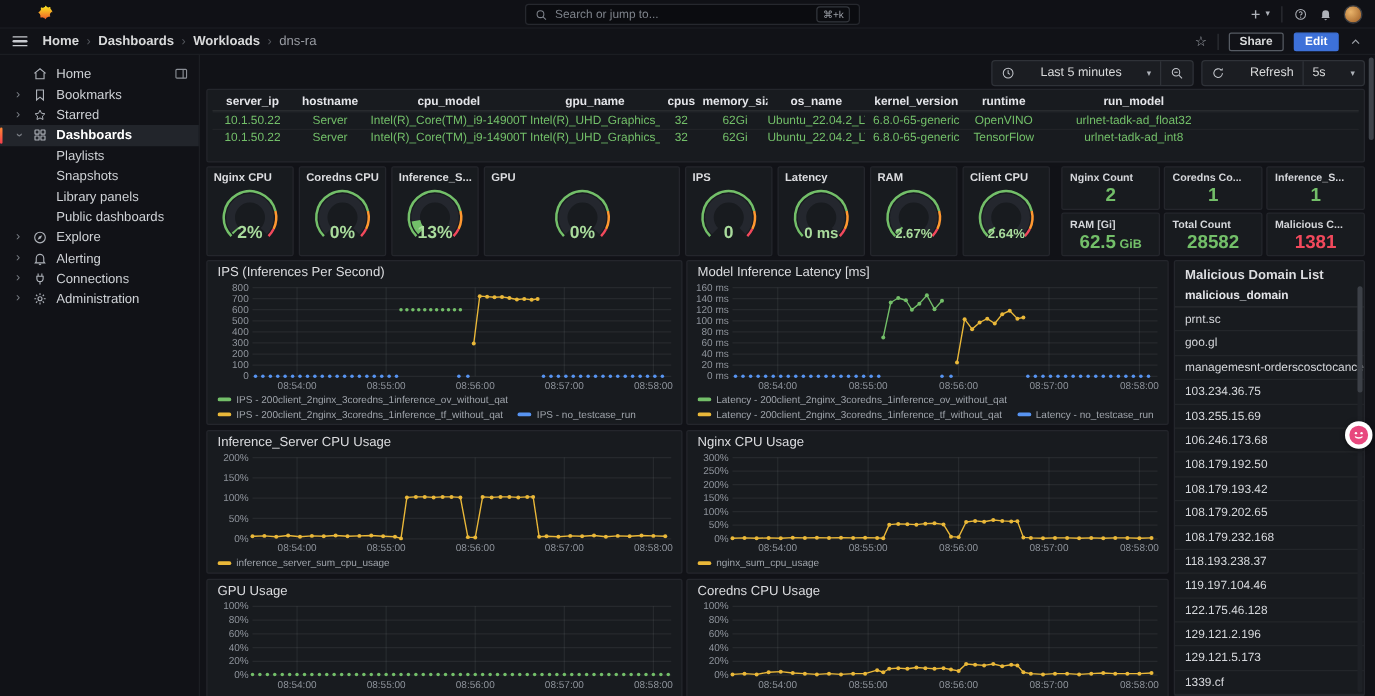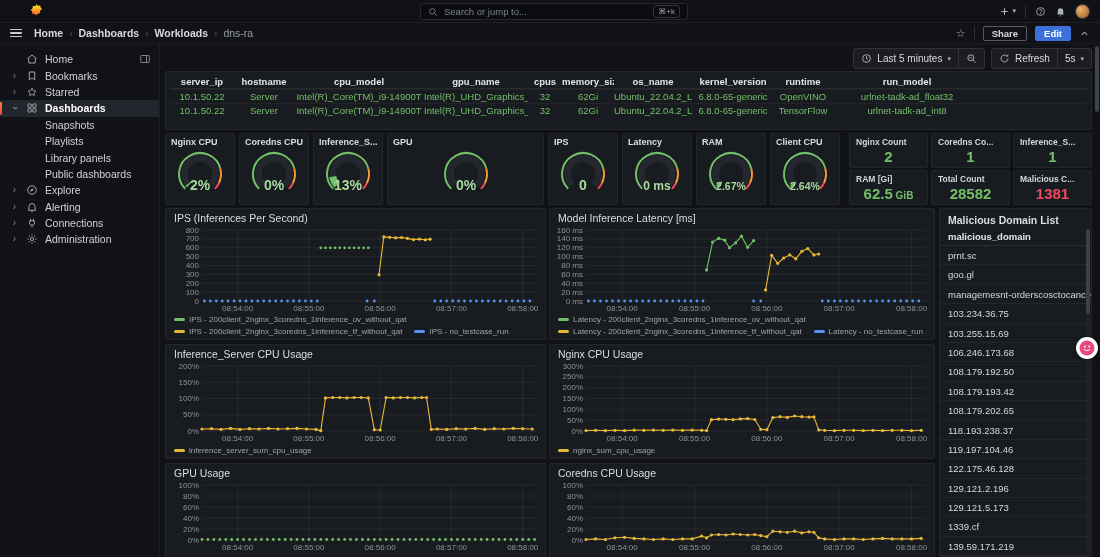--- a/index.html
+++ b/index.html
@@ -57,21 +57,21 @@
   .side-label{white-space:nowrap;overflow:hidden;}
   .side-trailing{margin-left:auto;width:12px;height:12px;color:#8b8f96;}
   .side-trailing svg{width:12px;height:12px;display:block;}
 
   
   .dash{position:absolute;left:160px;top:44px;width:940px;height:513px;overflow:hidden;background:#111217;}
   .panel{position:absolute;background:#181B1F;border:1px solid #24262C;border-radius:2px;}
 
   .controls{position:absolute;top:4px;right:8px;display:flex;gap:6px;}
   .ctrlgroup{display:flex;align-items:center;height:21px;background:#1b1d22;border:1px solid #2f3238;border-radius:3px;font-size:10px;color:#d8d9da;}
-  .ctrlseg{display:flex;align-items:center;gap:5px;padding:0 7px;height:100%;cursor:pointer;}
+  .ctrlseg{display:flex;align-items:center;gap:20px;padding:0 7px;height:100%;cursor:pointer;}
   .ctrlseg + .ctrlseg{border-left:1px solid #2f3238;}
   .cicon{width:11px;height:11px;color:#c3c6cc;}
   .cicon svg{width:11px;height:11px;display:block;}
 
   
   .table-panel{left:5px;top:27px;width:927px;height:59px;}
   .tbl{position:absolute;left:0;top:0;right:0;bottom:0;padding:2px 4px;}
   .trow{display:flex;align-items:center;height:14px;}
   .trow.thead{height:15px;border-bottom:1px solid rgba(255,255,255,0.07);}
   .trow + .trow:not(.thead){border-top:1px solid rgba(255,255,255,0.04);}
@@ -236,26 +236,26 @@
                 <rect x="4" y="13.5" width="6.5" height="6.5" rx="1"></rect>
                 <rect x="13.5" y="13.5" width="6.5" height="6.5" rx="1"></rect>
               </g>
             </svg>
           </span>
           <span class="side-label">Dashboards</span>
         </div>
         <div class="side-row">
           <span class="side-chev"></span>
           <span class="side-icon"></span>
-          <span class="side-label">Snapshots</span>
+          <span class="side-label">Playlists</span>
         </div>
         <div class="side-row">
           <span class="side-chev"></span>
           <span class="side-icon"></span>
-          <span class="side-label">Playlists</span>
+          <span class="side-label">Snapshots</span>
         </div>
         <div class="side-row">
           <span class="side-chev"></span>
           <span class="side-icon"></span>
           <span class="side-label">Library panels</span>
         </div>
         <div class="side-row">
           <span class="side-chev"></span>
           <span class="side-icon"></span>
           <span class="side-label">Public dashboards</span>
@@ -613,20 +613,21 @@
       <div id="mal-rows">
           <div class="mal-row">prnt.sc</div>
           <div class="mal-row">goo.gl</div>
           <div class="mal-row">managemesnt-orderscosctocancelnotai</div>
           <div class="mal-row">103.234.36.75</div>
           <div class="mal-row">103.255.15.69</div>
           <div class="mal-row">106.246.173.68</div>
           <div class="mal-row">108.179.192.50</div>
           <div class="mal-row">108.179.193.42</div>
           <div class="mal-row">108.179.202.65</div>
+          <div class="mal-row">108.179.232.168</div>
           <div class="mal-row">118.193.238.37</div>
           <div class="mal-row">119.197.104.46</div>
           <div class="mal-row">122.175.46.128</div>
           <div class="mal-row">129.121.2.196</div>
           <div class="mal-row">129.121.5.173</div>
           <div class="mal-row">1339.cf</div>
           <div class="mal-row">139.59.171.219</div>
         </div>
       <div class="mal-scroll">
           <div class="mal-thumb"></div>

